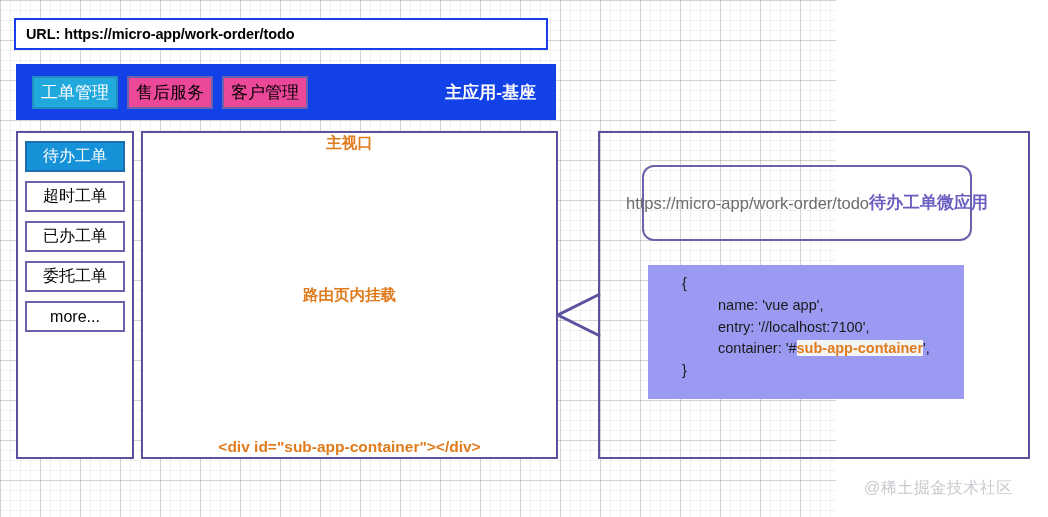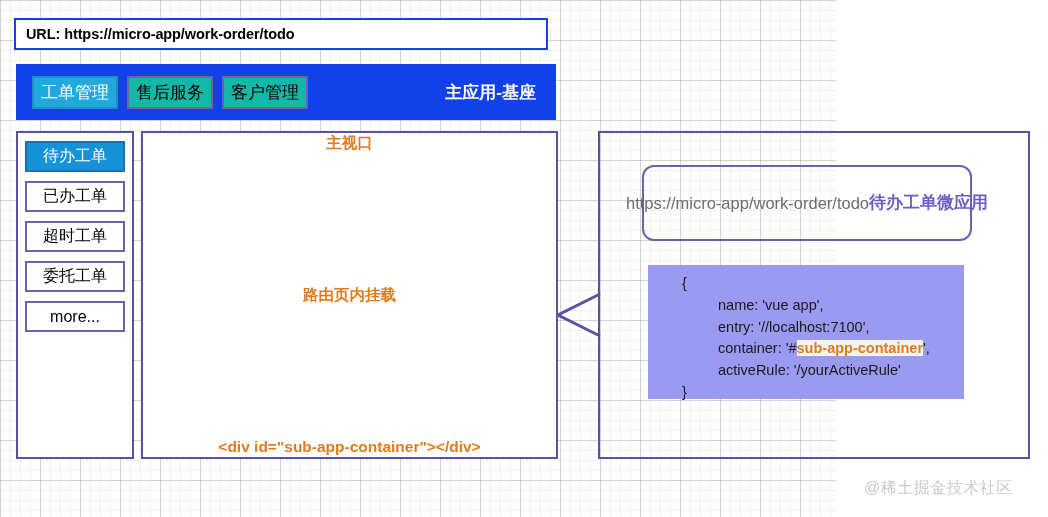--- a/index.html
+++ b/index.html
@@ -75,21 +75,21 @@
     line-height: 1;
     white-space: nowrap;
     margin-right: 9px;
   }
   .nav-tab.active {
     background: #21a8dd;
     border: 2px solid #1d8fc0;
     color: #ffffff;
   }
   .nav-tab.inactive {
-    background: #14b8a6;
+    background: #ec4899;
     border: 2px solid #6a62ab;
     color: #000000;
   }
   #nav-title {
     margin-left: auto;
     font-size: 17px;
     color: #ffffff;
     font-weight: bold;
     white-space: nowrap;
     padding-right: 4px;
@@ -267,24 +267,24 @@
       <span>客户管理</span>
     </div>
     <div id="nav-title">主应用-基座</div>
   </div>
 
   <div id="sidebar-panel">
     <div class="side-item active">
       <span>待办工单</span>
     </div>
     <div class="side-item normal">
+      <span>超时工单</span>
+    </div>
+    <div class="side-item normal">
       <span>已办工单</span>
-    </div>
-    <div class="side-item normal">
-      <span>超时工单</span>
     </div>
     <div class="side-item normal">
       <span>委托工单</span>
     </div>
     <div class="side-item normal">
       <span>more...</span>
     </div>
   </div>
 
   <div id="main-viewport">
@@ -302,21 +302,20 @@
     <div id="microapp-box">
       <div id="microapp-url">https://micro-app/work-order/todo</div>
       <div id="microapp-name">待办工单微应用</div>
     </div>
 
     <div id="code-block">
       <div class="code-line brace">{</div>
       <div class="code-line indent">name: 'vue app',</div>
       <div class="code-line indent">entry: '//localhost:7100',</div>
       <div class="code-line indent"><span>container: '#</span><span class="hl-token">sub-app-container</span><span>',</span></div>
-      <div class="code-line indent">activeRule: '/yourActiveRule'</div>
       <div class="code-line brace">}</div>
     </div>
 
   </div>
 
   <div id="watermark">@稀土掘金技术社区</div>
 
 </div>
 
 </body></html>

